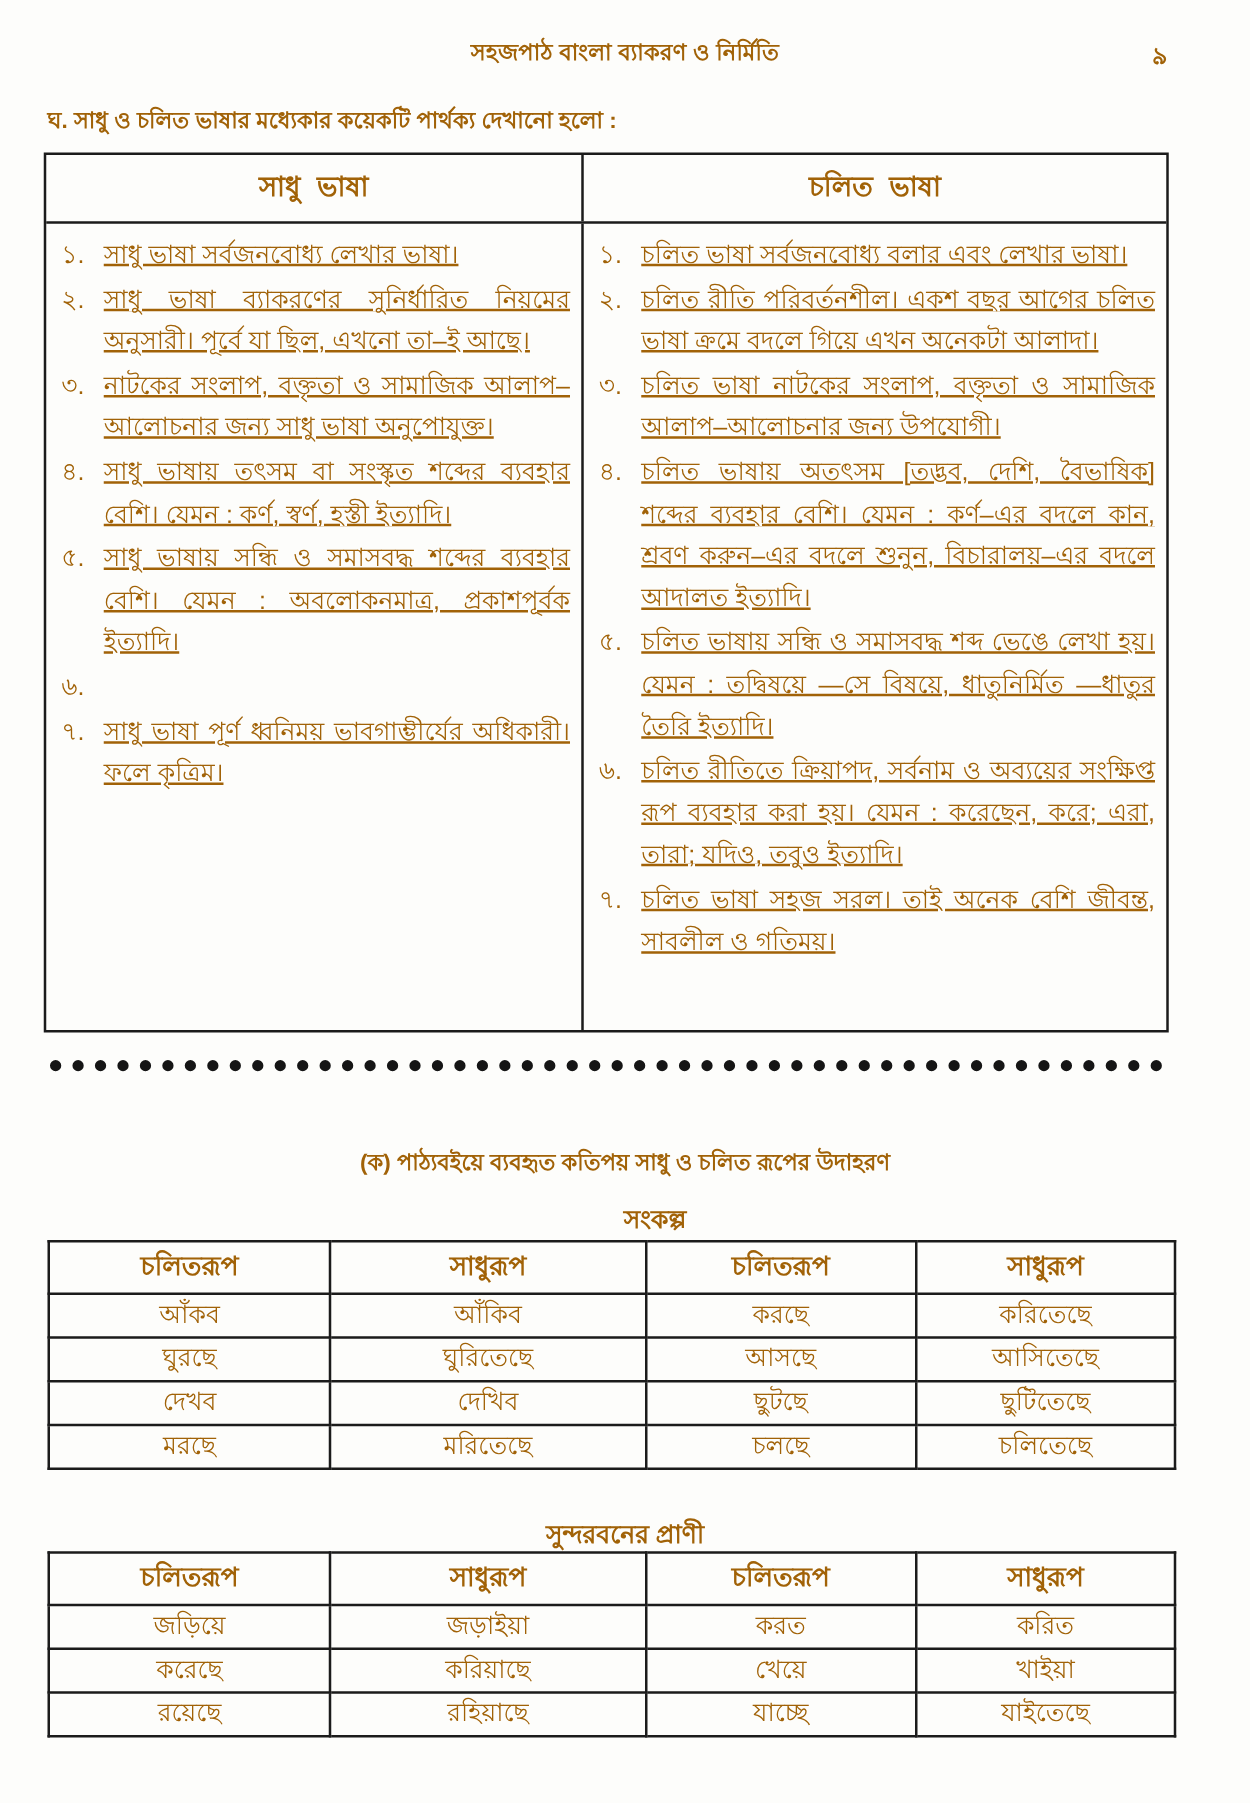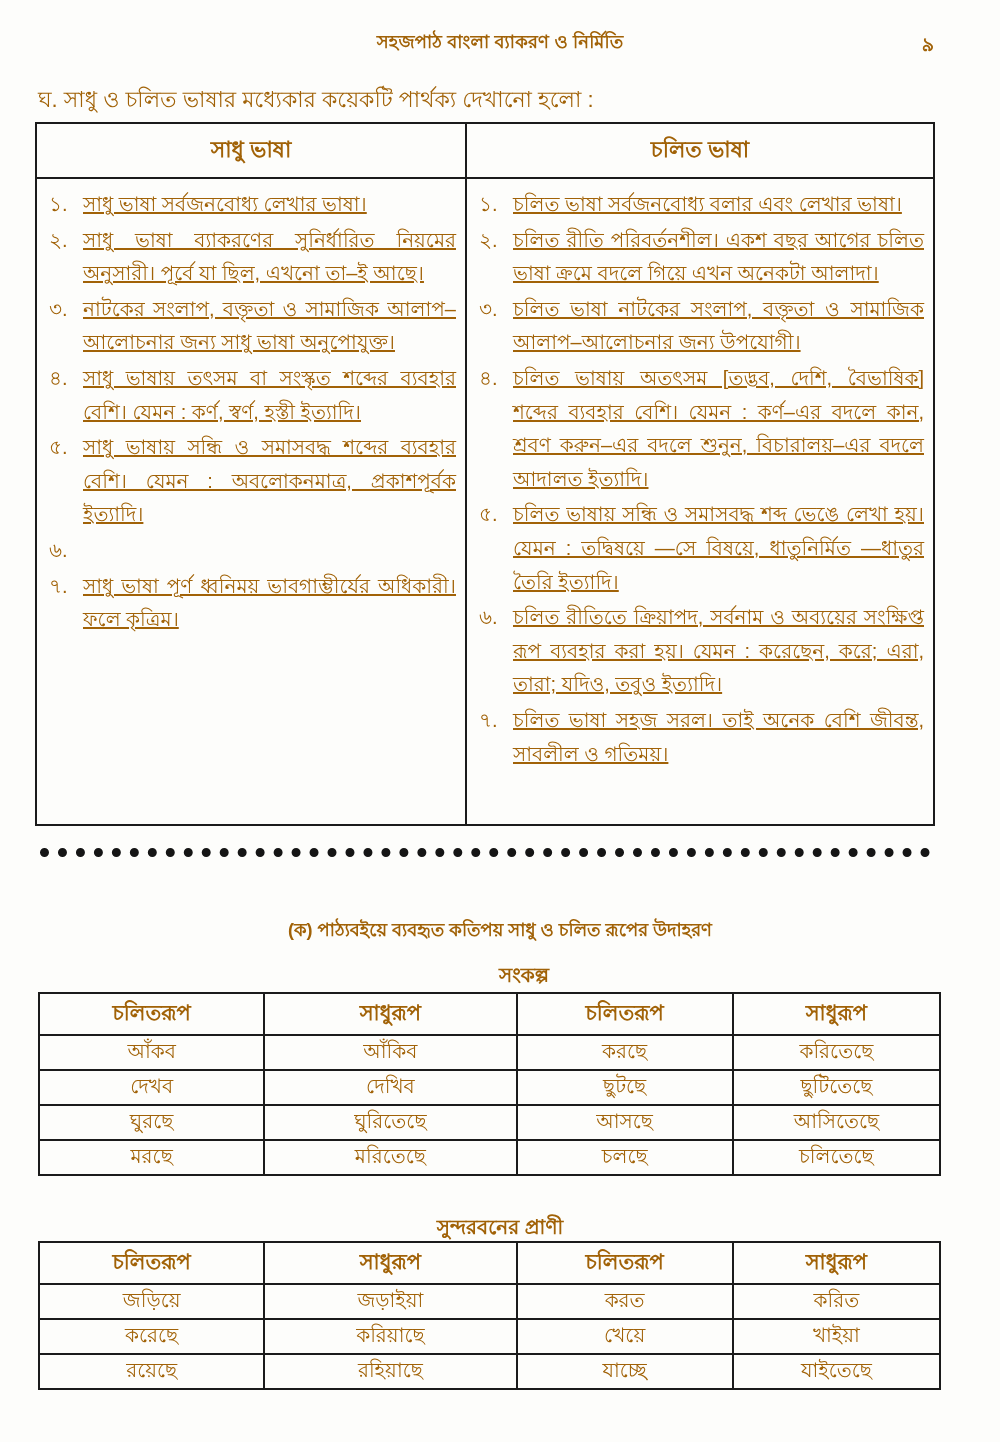--- a/index.html
+++ b/index.html
@@ -19,34 +19,35 @@
     text-align:center; font-size:18px; font-weight:bold; letter-spacing:.2px;
   }
   .page-num {
     position:absolute; top:30px; right:66px;
     font-size:19px; font-weight:bold;
   }
 
   
   .sec-heading {
     position:absolute; top:82px; left:38px; width:920px;
-    font-size:22px; font-weight:normal;
+    font-size:18px; font-weight:bold;
   }
 
   
   .cmp-table {
     position:absolute; top:122px; left:35px; width:900px;
     border:2.5px solid #1b1b1b;
     box-sizing:border-box;
   }
   .cmp-head { display:flex; border-bottom:2.5px solid #1b1b1b; }
   .cmp-head > div {
     padding:8px 4px; text-align:center;
     font-size:22px; font-weight:bold;
     box-sizing:border-box;
+    font-family:Liberation Mono, monospace;
   }
   .cmp-col-l { width:430px; border-right:2.5px solid #1b1b1b; box-sizing:border-box; }
   .cmp-col-r { width:465px; flex:1; box-sizing:border-box; }
   .cmp-body { display:flex; }
   .cmp-body > div { height:645px; padding:9px 9px 0 4px; }
   .pt { display:flex; margin-bottom:2px; font-size:20px; line-height:1.68; }
   .pt .num { flex:none; width:42px; padding-left:8px; box-sizing:border-box; }
   .pt .txt { flex:1; text-align:justify;text-decoration:underline; }
 
   
@@ -180,30 +181,30 @@
       </tr>
     </thead>
     <tbody>
       <tr>
         <td>আঁকব</td>
         <td>আঁকিব</td>
         <td>করছে</td>
         <td>করিতেছে</td>
       </tr>
       <tr>
+        <td>ঘুরছে</td>
+        <td>ঘুরিতেছে</td>
+        <td>আসছে</td>
+        <td>আসিতেছে</td>
+      </tr>
+      <tr>
         <td>দেখব</td>
         <td>দেখিব</td>
         <td>ছুটছে</td>
         <td>ছুটিতেছে</td>
-      </tr>
-      <tr>
-        <td>ঘুরছে</td>
-        <td>ঘুরিতেছে</td>
-        <td>আসছে</td>
-        <td>আসিতেছে</td>
       </tr>
       <tr>
         <td>মরছে</td>
         <td>মরিতেছে</td>
         <td>চলছে</td>
         <td>চলিতেছে</td>
       </tr>
     </tbody>
   </table>
 

